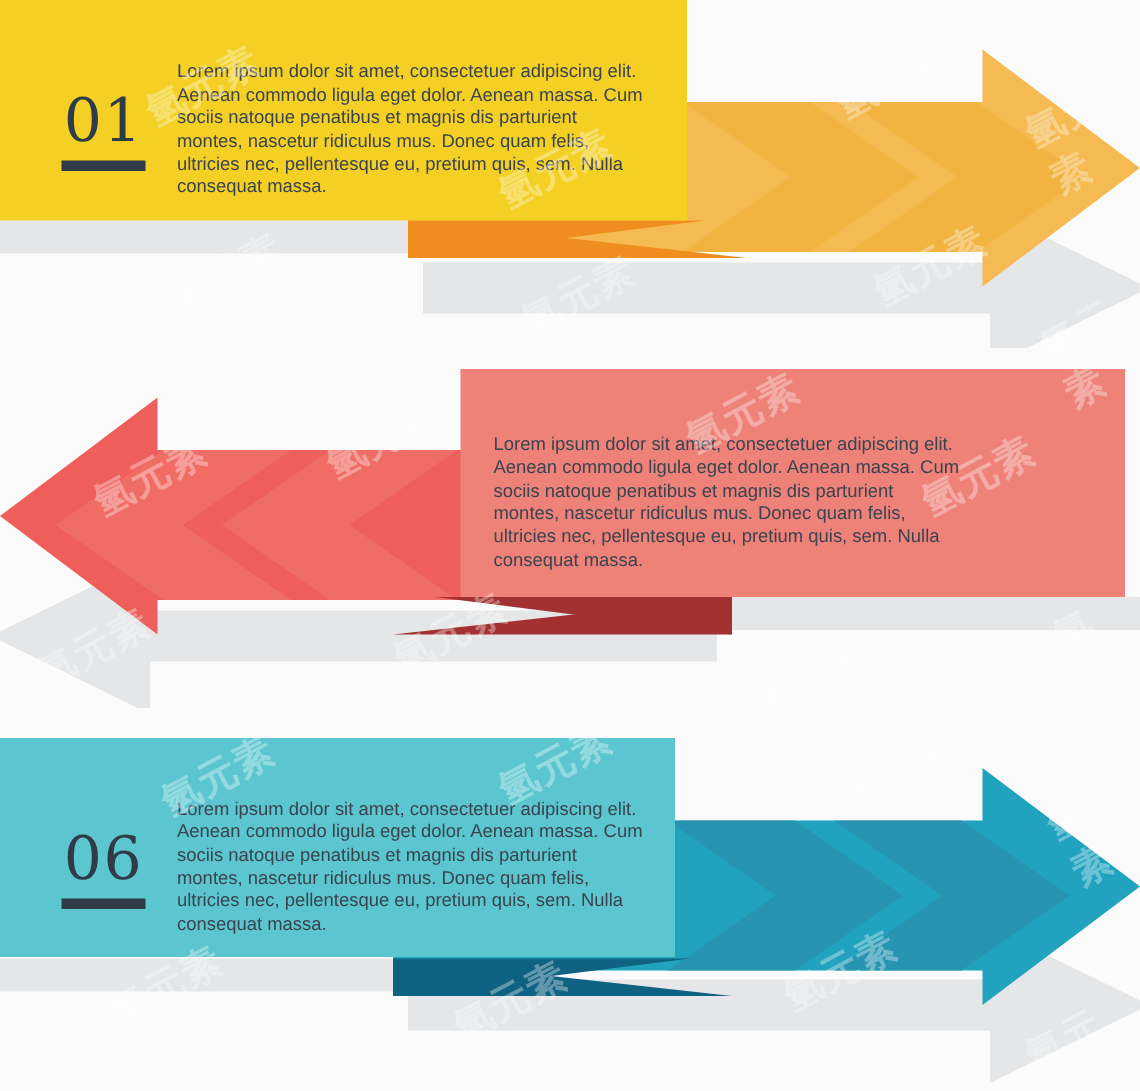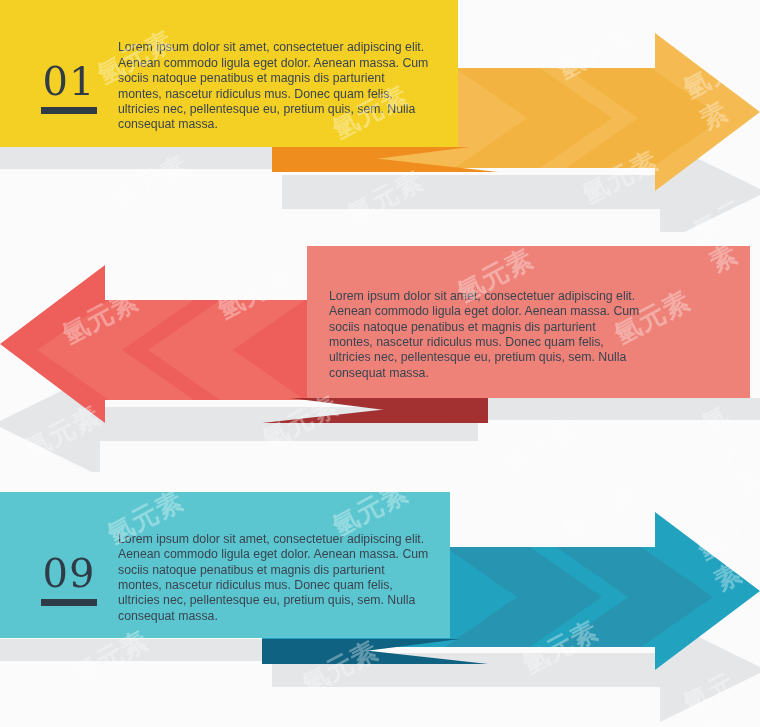--- a/index.html
+++ b/index.html
@@ -181,21 +181,21 @@
       <polygon points="445,75 530,75 602,125 530,175 445,175 517,125" fill="#2893AE" opacity="0.85"></polygon>
       <polygon points="556,75 641,75 713,125 641,175 556,175 628,125" fill="#2893AE" opacity="0.85"></polygon>
 
       <polygon points="262,167 262,192 488,192 262,167" fill="#0F6281"></polygon>
       <polygon points="262,167 460,167 262,192" fill="#0F6281"></polygon>
     </svg>
 
     <div class="card" id="card-03">
       <div class="card-inner">
         <div class="num-block">
-          <div class="num">09</div>
+          <div class="num">06</div>
           <div class="num-rule"></div>
         </div>
         <div class="body-text">Lorem ipsum dolor sit amet, consectetuer adipiscing elit.
 Aenean commodo ligula eget dolor. Aenean massa. Cum
 sociis natoque penatibus et magnis dis parturient
 montes, nascetur ridiculus mus. Donec quam felis,
 ultricies nec, pellentesque eu, pretium quis, sem. Nulla
 consequat massa.</div>
       </div>
     </div>

